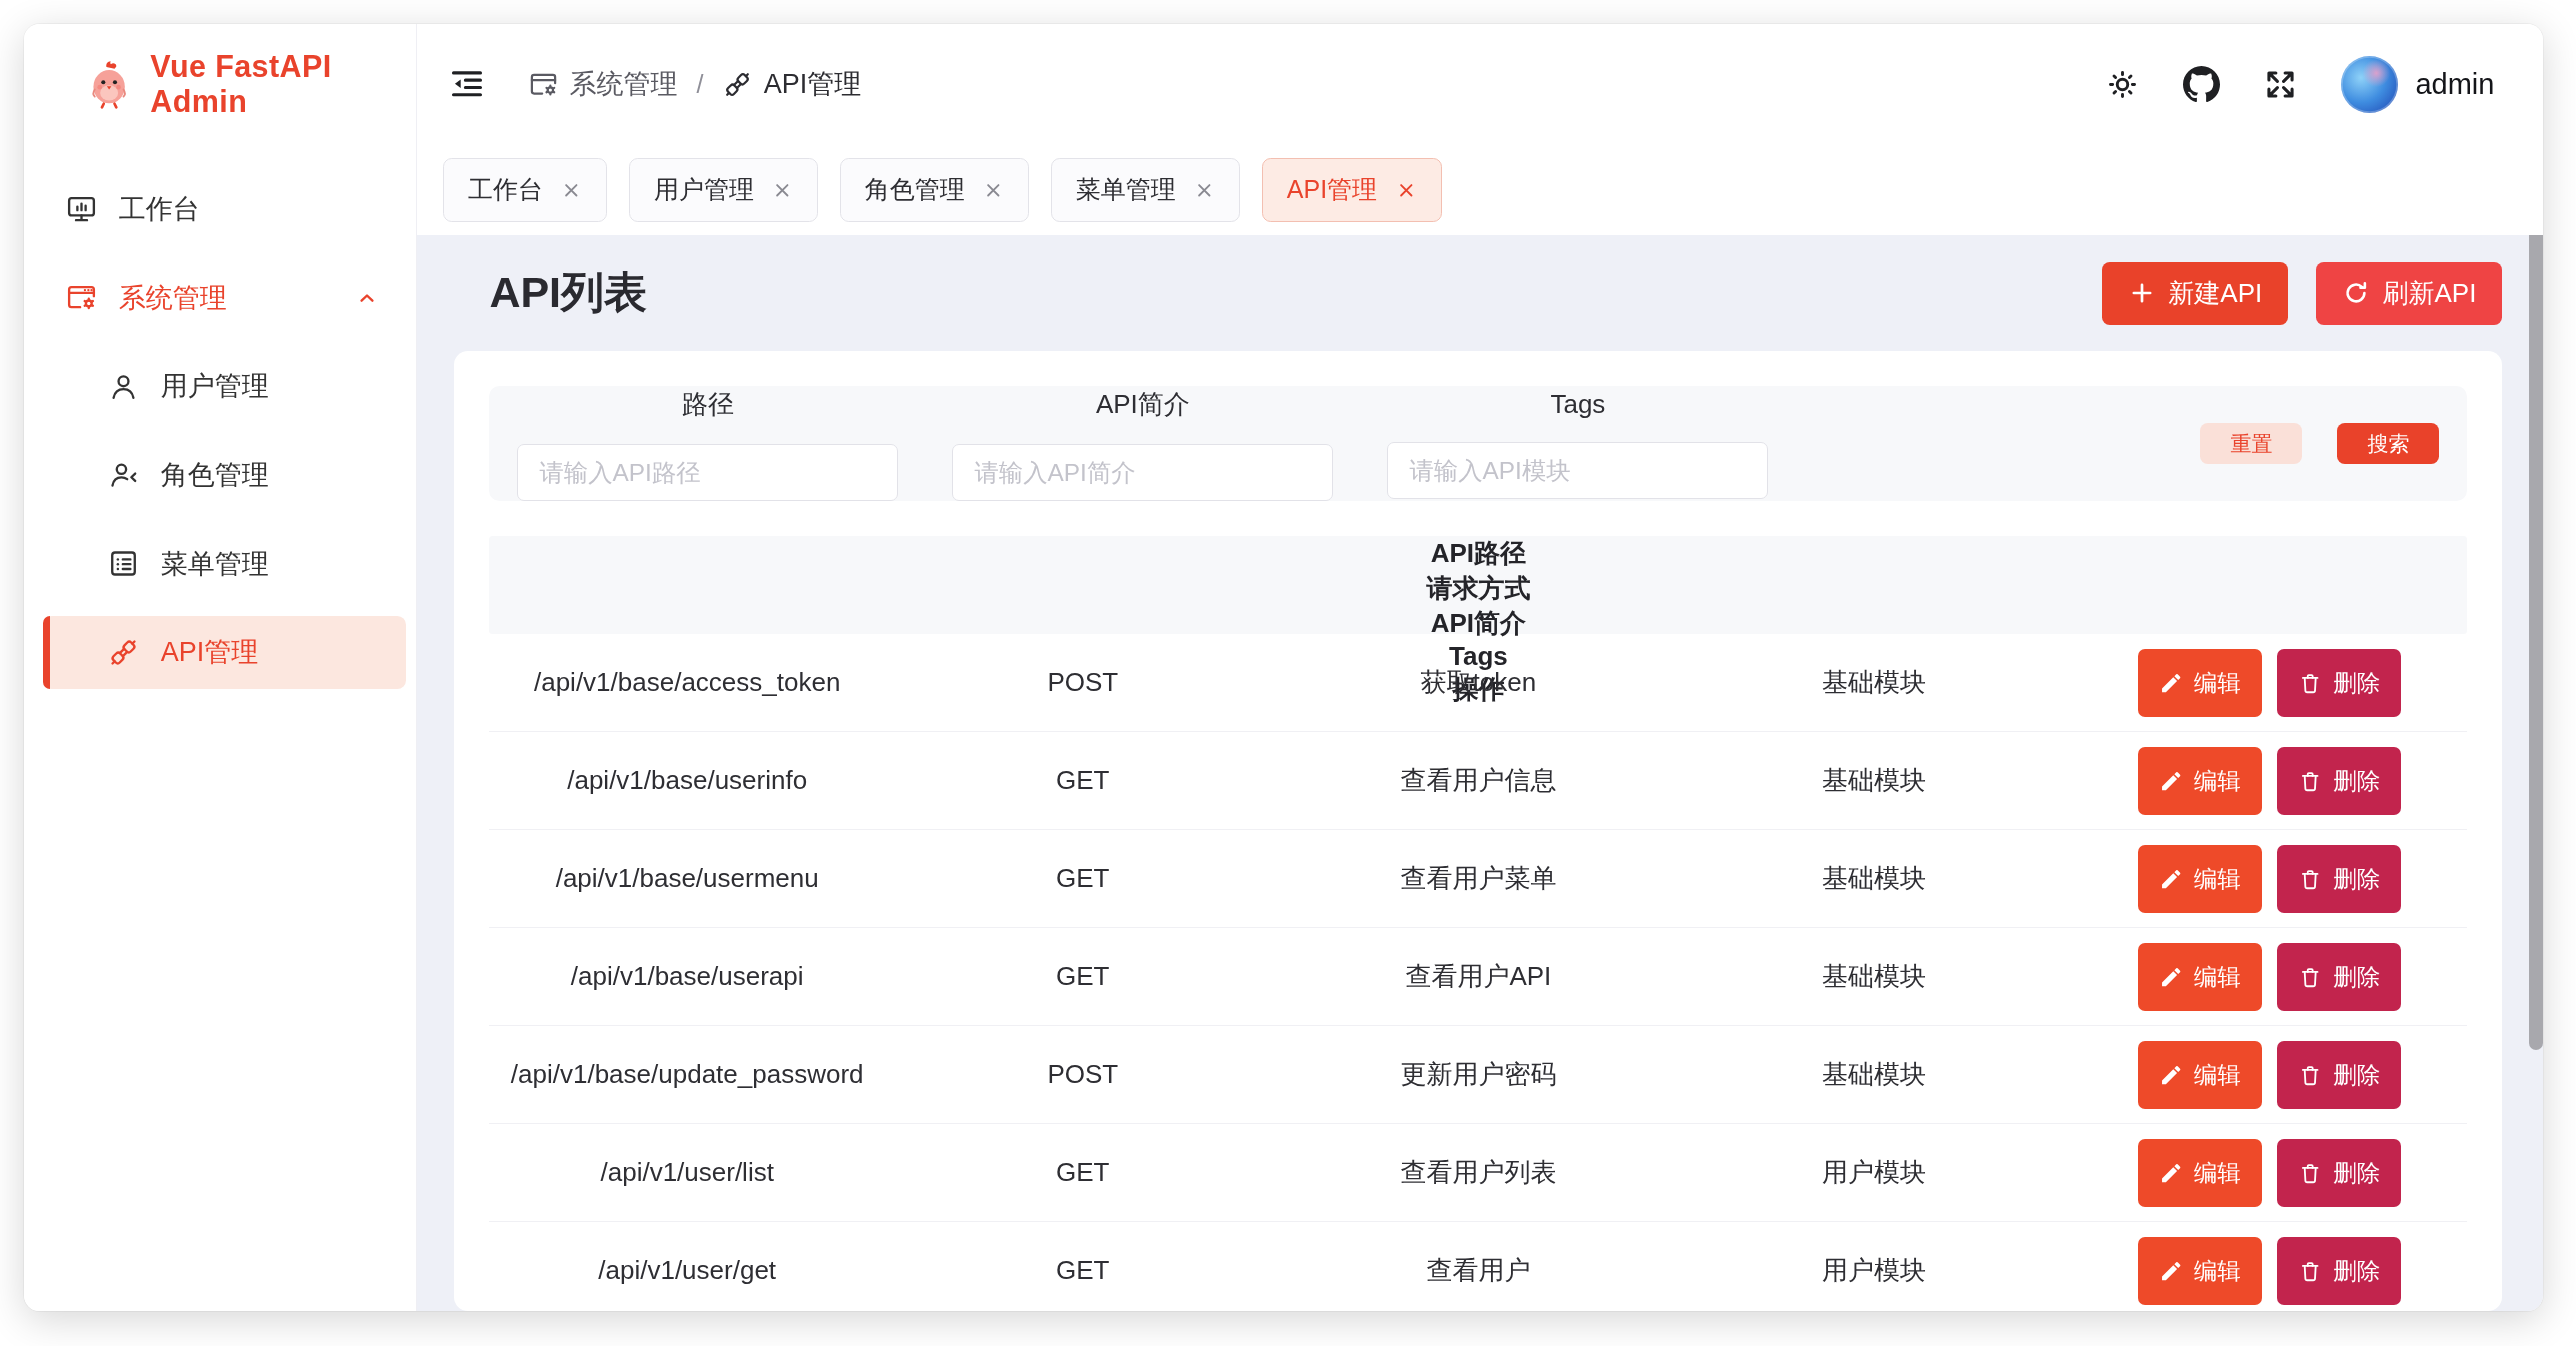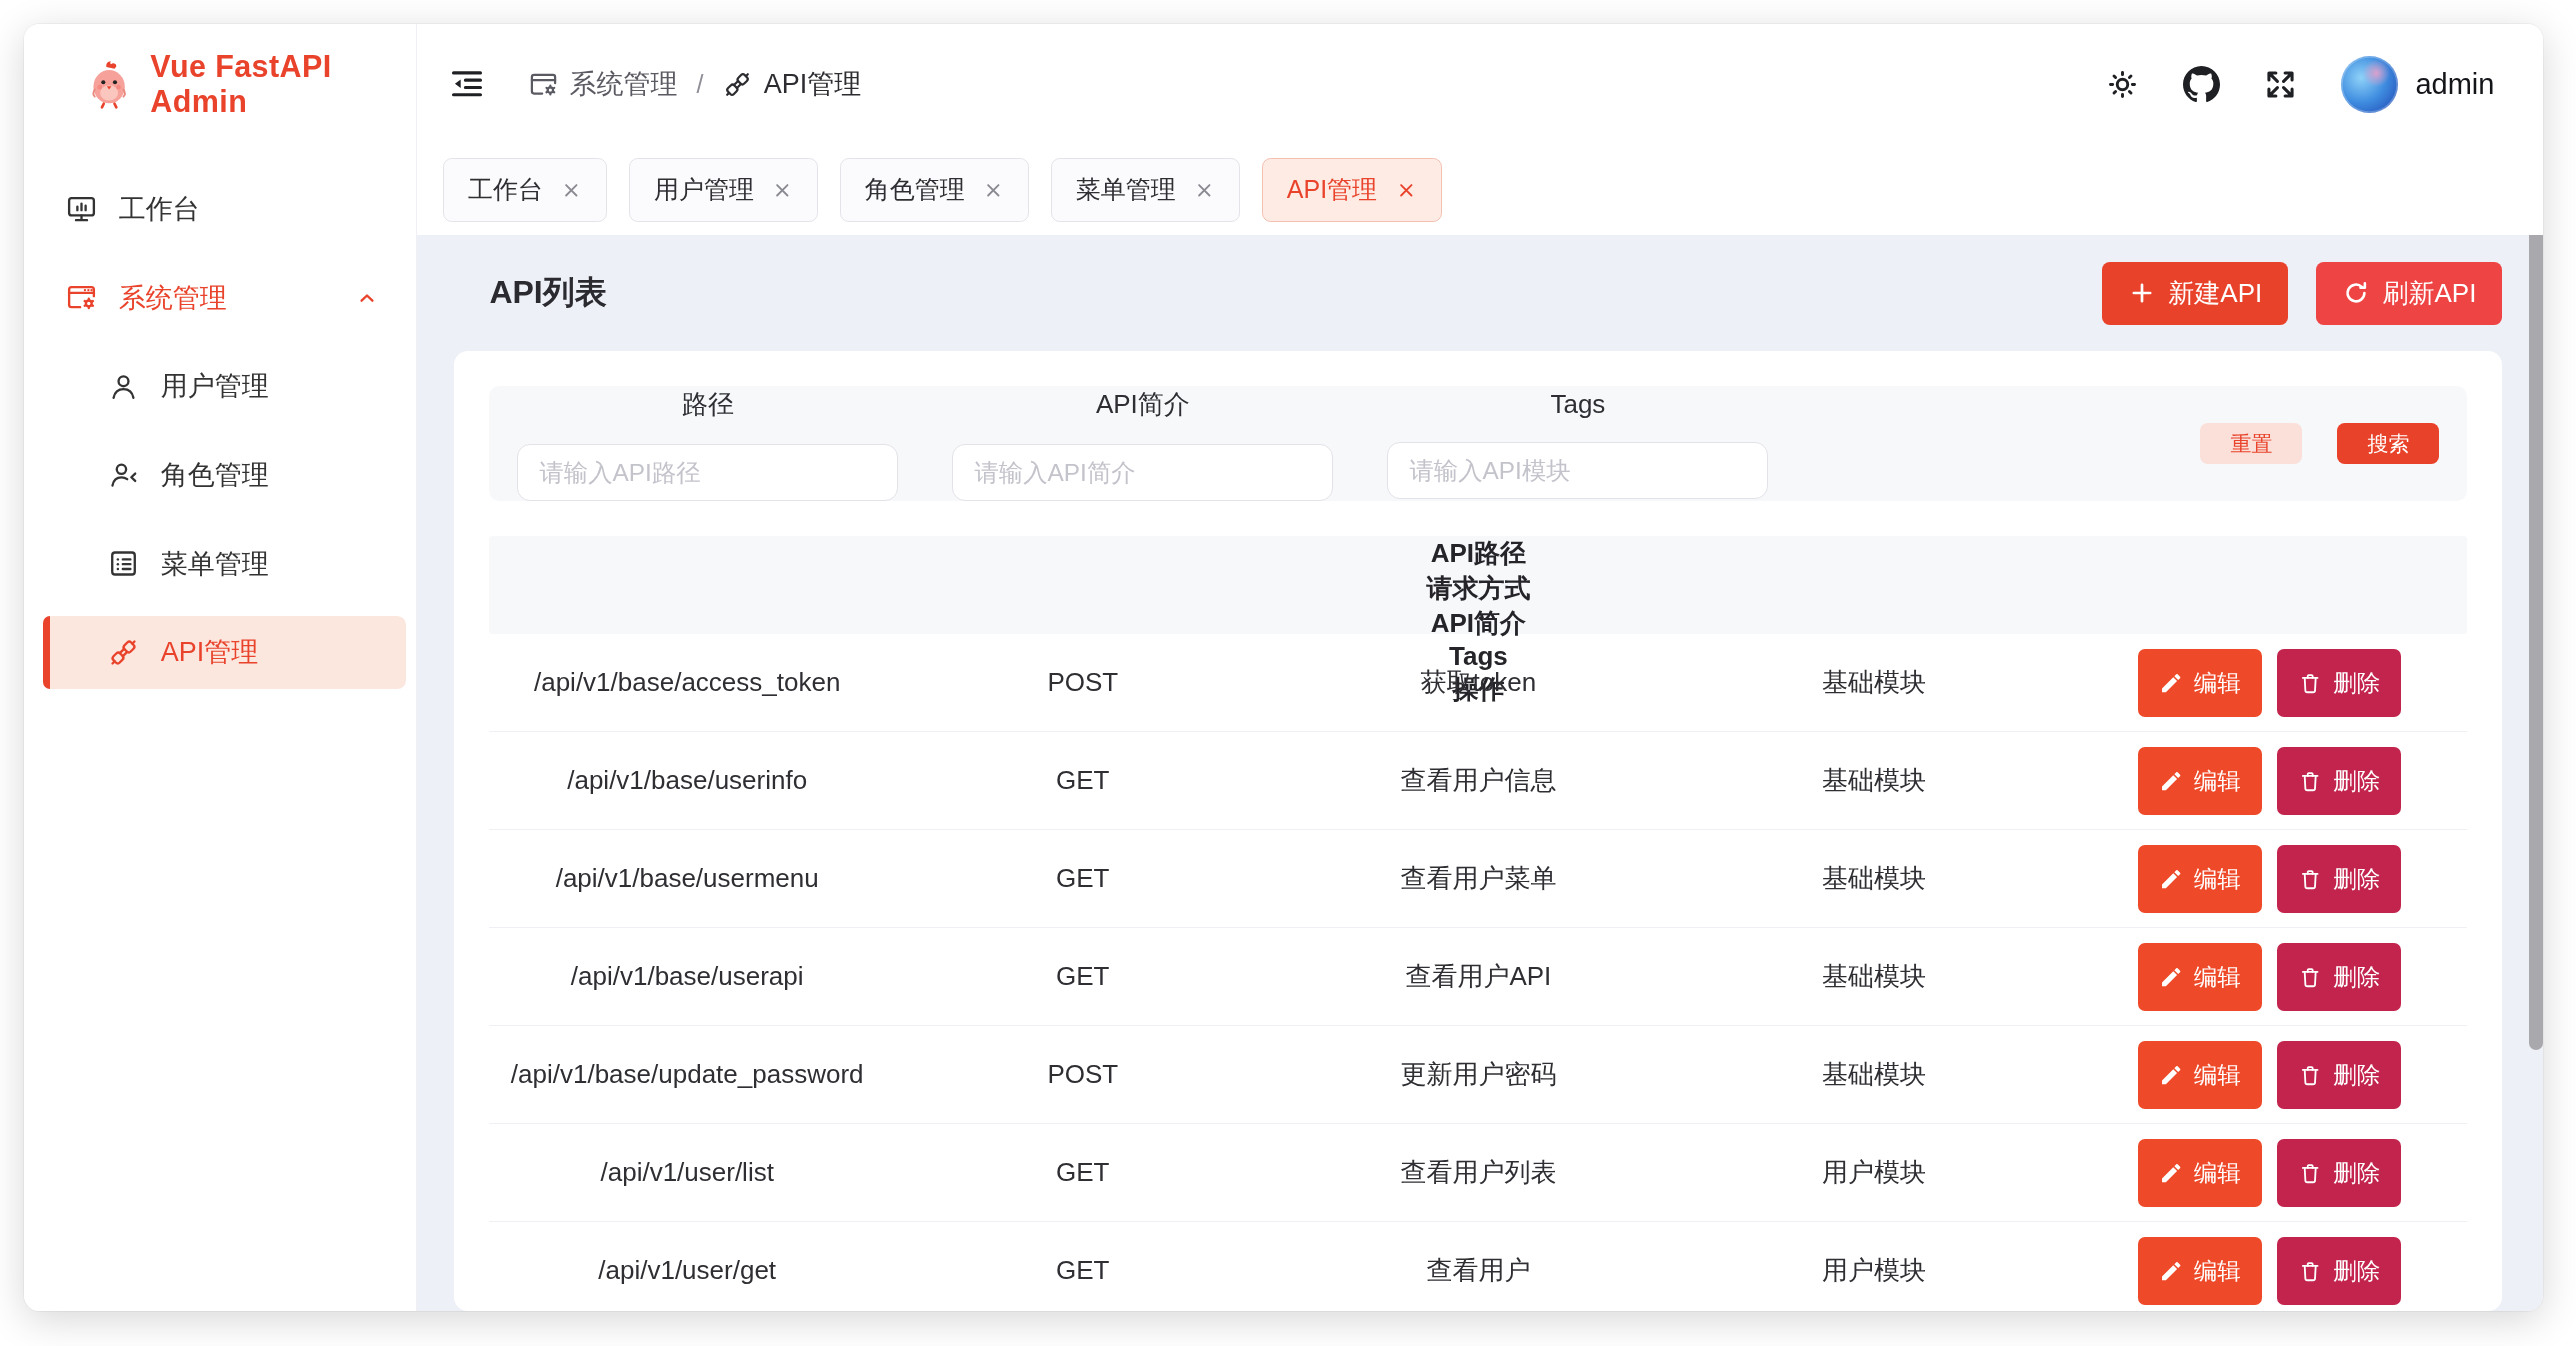--- a/index.html
+++ b/index.html
@@ -63,38 +63,38 @@
     height: 64px; padding: 0 23.5px; display: inline-flex; align-items: center; gap: 17.4px;
     border: 1.7px solid #E3E3E9; background: #FBFBFD; border-radius: 8.7px;
     font-size: 25px; color: #2e2e33; cursor: pointer; white-space: nowrap;
   }
   .tab .x { width: 22.6px; height: 22.6px; color: #8a8a92; }
   .tab.active { background: #FDEBE4; border-color: #F3BFB1; color: #E9432C; }
   .tab.active .x { color: #E9432C; }
   
   .content { flex: 1; background: #EEF0F7; padding: 0 41px 0 37px; position: relative; overflow: hidden; display: flex; flex-direction: column; }
   .title-row { height: 116px; display: flex; align-items: center; flex: none; }
-  .page-title { font-size: 32px; font-weight: 600; color: #2a2a30; margin-left: 35px; }
+  .page-title { font-size: 43px; font-weight: 600; color: #2a2a30; margin-left: 35px; }
   .title-buttons { margin-left: auto; display: flex; gap: 28px; }
   .btn {
     display: inline-flex; align-items: center; justify-content: center; gap: 12.2px;
     height: 63px; border: none; border-radius: 7.8px; font-size: 26px; color: #fff;
     padding: 0 26px; cursor: pointer; font-family: inherit;
   }
   .btn svg { width: 28px; height: 28px; }
   .btn-new { background: #E9422A; }
   .btn-refresh { background: #ef4444; }
   .card { background: #fff; border-radius: 14px; padding: 35px; flex: 1; overflow: hidden; }
   .filterbar {
     background: #F7F8FA; border-radius: 10.5px; height: 115px;
     display: flex; align-items: center; padding: 0 28px; font-size: 26px; color: #2e2e33;
   }
   .fgroup { display: flex; align-items: center; gap: 22.6px; margin-right: 54px; flex-direction: column; }
   .fgroup input {
-    width: 381px; height: 57px; border: 1.7px solid #E2E2E8; border-radius: 13px;
+    width: 381px; height: 57px; border: 1.7px solid #E2E2E8; border-radius: 7px;
     padding: 0 21px; font-size: 24.4px; color: #333; background: #fff; outline: none; font-family: inherit;
   }
   .fgroup input::placeholder { color: #C3C3CB; }
   .filter-buttons { margin-left: auto; display: flex; gap: 35px; }
   .btn-sm { height: 41px; padding: 4px 30px; font-size: 21px; border: none; border-radius: 7.8px; cursor: pointer; font-family: inherit; }
   .btn-reset { background: #FAE0D8; color: #E9432C; }
   .btn-search { background: #E9422A; color: #fff; }
   .table { margin-top: 35px; }
   .thead {
     display: flex; background: #F7F8FA; height: 98px; align-items: center;

